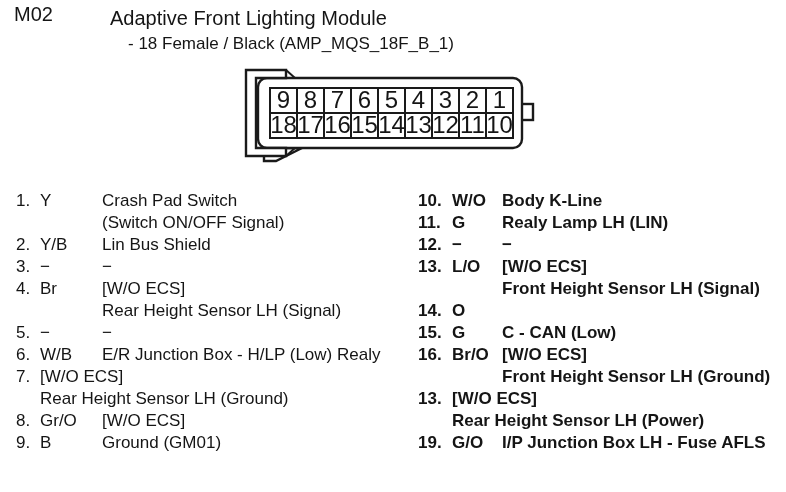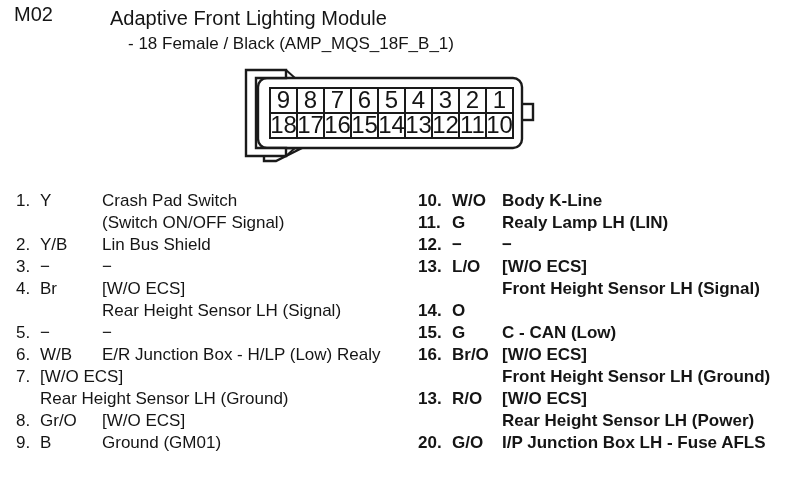--- a/index.html
+++ b/index.html
@@ -238,26 +238,25 @@
     <div class="pin-row">
       <span class="pin-number">16.</span>
       <span class="pin-color">Br/O</span>
       <div class="pin-desc">
         <div class="pin-desc-line">[W/O ECS]</div>
         <div class="pin-desc-line">Front Height Sensor LH (Ground)</div>
       </div>
     </div>
     <div class="pin-row">
       <span class="pin-number">13.</span>
-      <span class="pin-color">R/O</span>
       <div class="pin-desc">
         <div class="pin-desc-line">[W/O ECS]</div>
         <div class="pin-desc-line">Rear Height Sensor LH (Power)</div>
       </div>
     </div>
     <div class="pin-row">
-      <span class="pin-number">20.</span>
+      <span class="pin-number">19.</span>
       <span class="pin-color">G/O</span>
       <div class="pin-desc">
         <div class="pin-desc-line">I/P Junction Box LH - Fuse AFLS</div>
       </div>
     </div>
   </div>
 
 </body></html>

